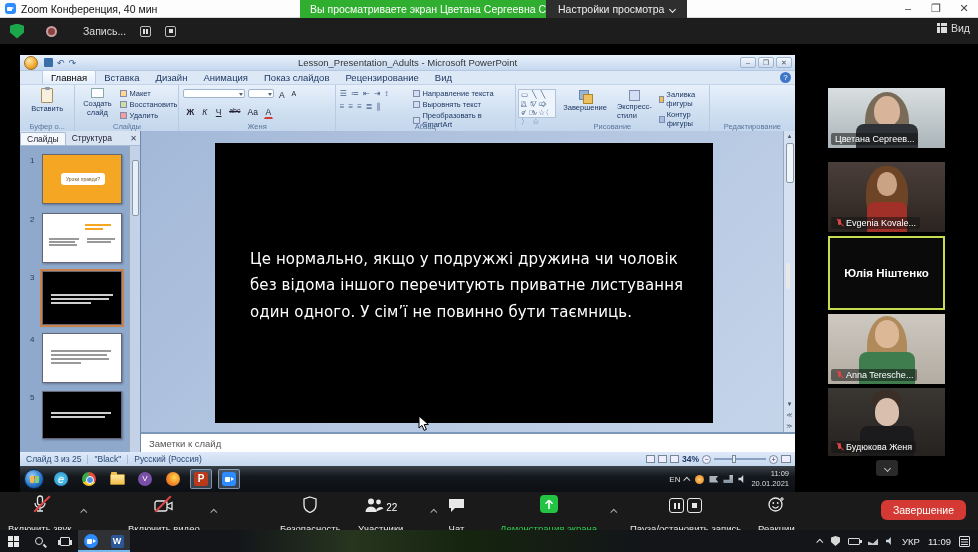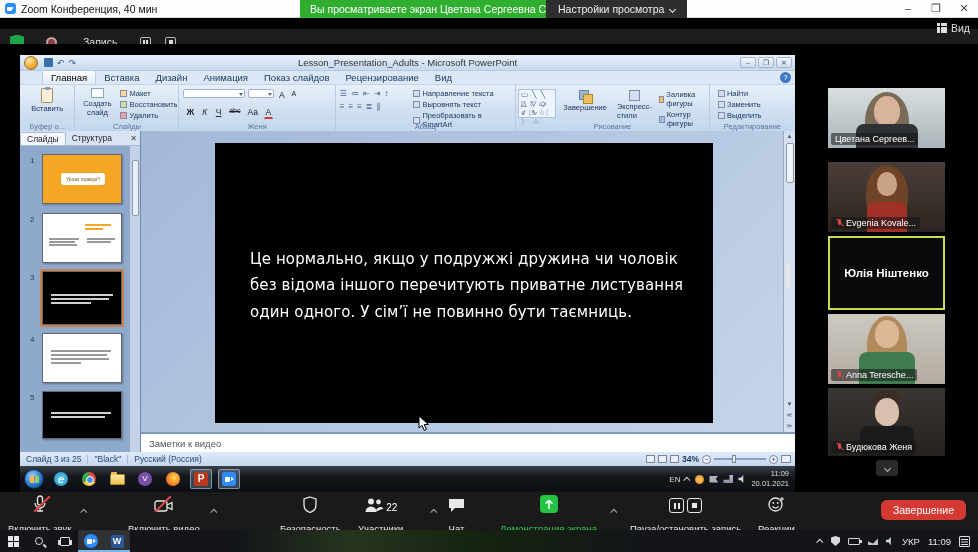--- a/index.html
+++ b/index.html
@@ -25,21 +25,21 @@
                    display:flex; align-items:center; gap:6px; }
   .winctl { position:absolute; top:0; height:18px; width:28px; text-align:center;
             color:#444; font-size:11px; line-height:17px; }
   .chev { display:inline-block; width:5px; height:5px; border-left:1px solid currentColor;
           border-top:1px solid currentColor; }
   .chev.up { transform:rotate(45deg) translateY(1px); }
   .chev.down { transform:rotate(225deg); }
 
   
   .recbar { left:0; top:18px; width:978px; height:26px; background:#1d1d1d;
-            display:flex; align-items:center; color:#ddd; font-size:10.5px;margin-top:11px; }
+            display:flex; align-items:center; color:#ddd; font-size:10.5px; }
   .shield-ok { width:14px; height:15px; margin-left:10px; background:#1ca64c;
                clip-path:polygon(50% 0,100% 15%,100% 60%,50% 100%,0 60%,0 15%); position:relative;}
   .rec-dot { width:11px; height:11px; border-radius:50%; background:#8d4242; border:2px solid #c8a0a0;
              margin-left:22px; }
   .rec-label { margin-left:26px; }
   .rec-btn { width:11px; height:11px; border:1px solid #bbb; border-radius:2px; margin-left:14px;
              position:relative; }
   .rec-btn.pause::before, .rec-btn.pause::after { content:""; position:absolute; top:2px; width:2px;
              height:5px; background:#ddd; }
   .rec-btn.pause::before{ left:2px; } .rec-btn.pause::after{ right:2px; }
@@ -466,34 +466,20 @@
               <span class="smallrow">
                   <span class="sq" style="background:#c0d8b0"></span>
                   <span>Эффекты для фигур</span>
                 </span>
             </div>
           </div>
           <div class="glabel">Рисование</div>
         </div>
 
         <div class="rgroup" style="width:86px;border-right:none">
-          <div style="display:flex;flex-direction:column;gap:2px;padding:2px 0 0 6px;font-size:7.5px;color:#1f3864">
-            <span class="smallrow">
-                <span class="sq" style="background:#cfe0f4"></span>
-                <span>Найти</span>
-              </span>
-            <span class="smallrow">
-                <span class="sq" style="background:#cfe0f4"></span>
-                <span>Заменить</span>
-              </span>
-            <span class="smallrow">
-                <span class="sq" style="background:#cfe0f4"></span>
-                <span>Выделить</span>
-              </span>
-          </div>
           <div class="glabel">Редактирование</div>
         </div>
       </div>
 
       <div class="ppt-body">
 
         <div class="left-pane">
           <div class="pane-tabs">
             <span class="pane-tab active">Слайды</span>
             <span class="pane-tab">Структура</span>
@@ -550,21 +536,21 @@
         <div class="vscroll">
           <span>▲</span>
           <div class="vbox"></div>
           <div class="bottom-ctl">
             <span>▼</span>
             <span>≪</span>
             <span>≫</span>
           </div>
         </div>
 
-        <div class="notes">Заметки к видео</div>
+        <div class="notes">Заметки к слайд</div>
       </div>
 
       <div class="ppt-status">
         <span style="margin-left:6px">Слайд 3 из 25</span>
         <span class="sep"></span>
         <span>"Black"</span>
         <span class="sep"></span>
         <span>Русский (Россия)</span>
         <div class="stat-right">
           <span class="viewbox"></span>

